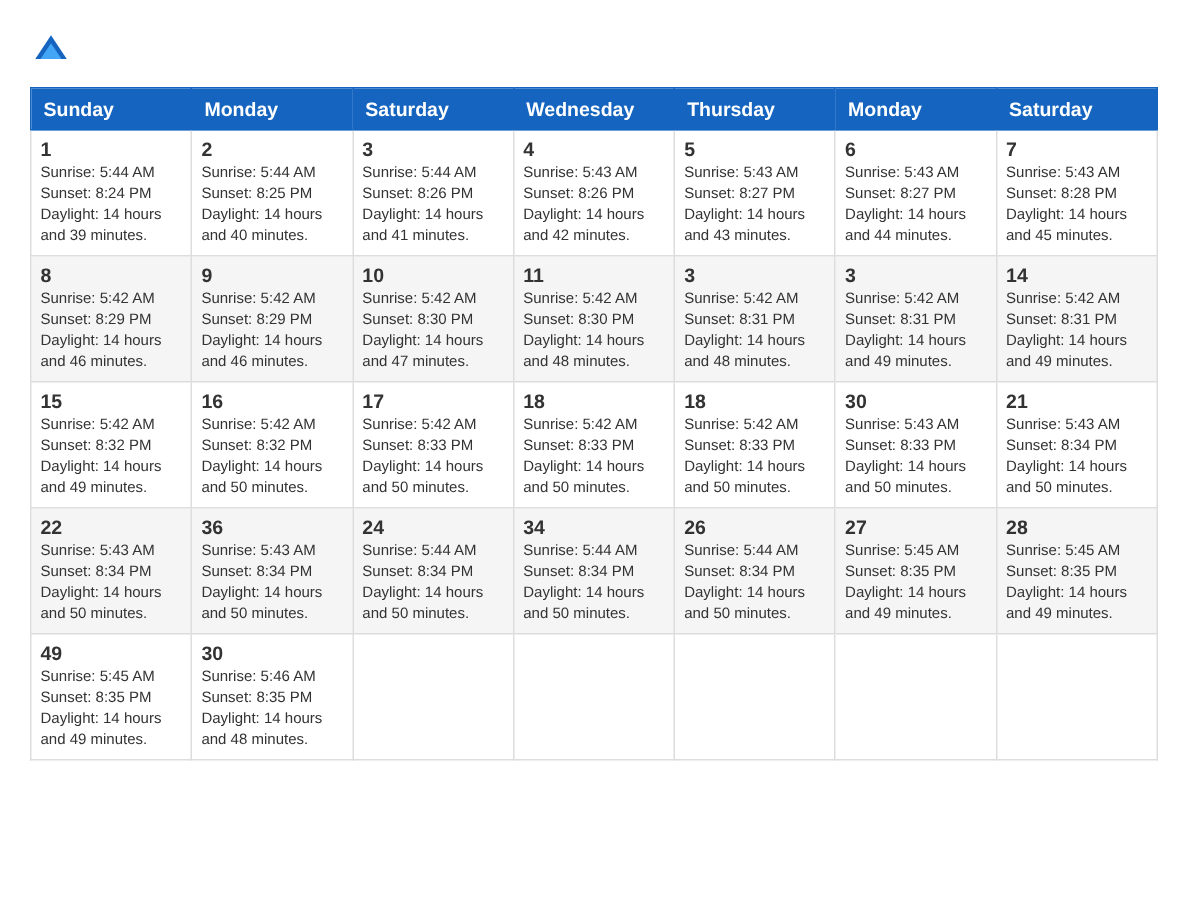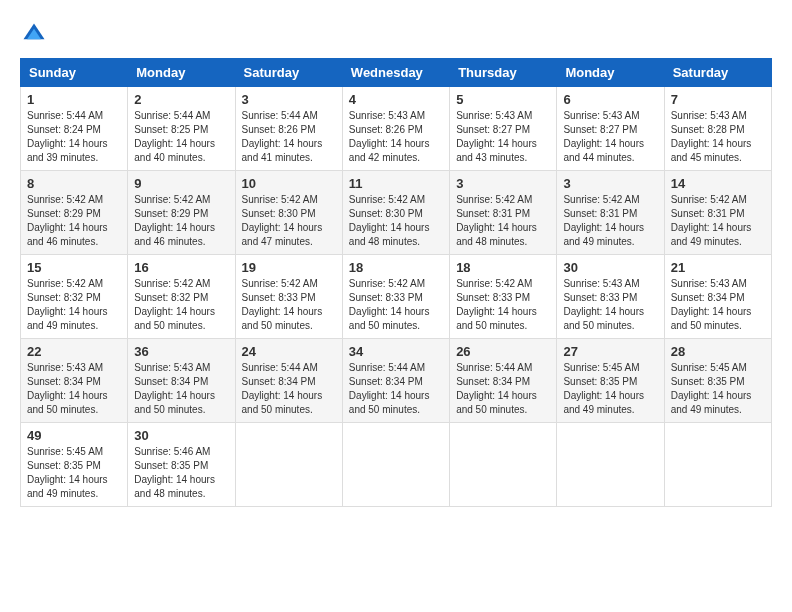--- a/index.html
+++ b/index.html
@@ -243,21 +243,21 @@
       </td>
         <td>
         <span class="day-num">16</span>
         <div class="day-info">
           Sunrise: 5:42 AM<br>
           Sunset: 8:32 PM<br>
           Daylight: 14 hours and 50 minutes.
         </div>
       </td>
         <td>
-        <span class="day-num">19</span>
+        <span class="day-num">17</span>
         <div class="day-info">
           Sunrise: 5:42 AM<br>
           Sunset: 8:33 PM<br>
           Daylight: 14 hours and 50 minutes.
         </div>
       </td>
         <td>
         <span class="day-num">18</span>
         <div class="day-info">
           Sunrise: 5:42 AM<br>

